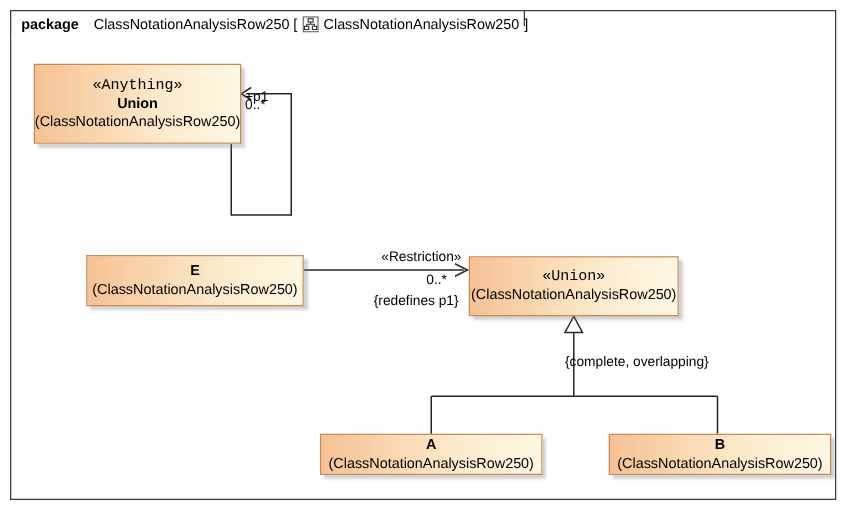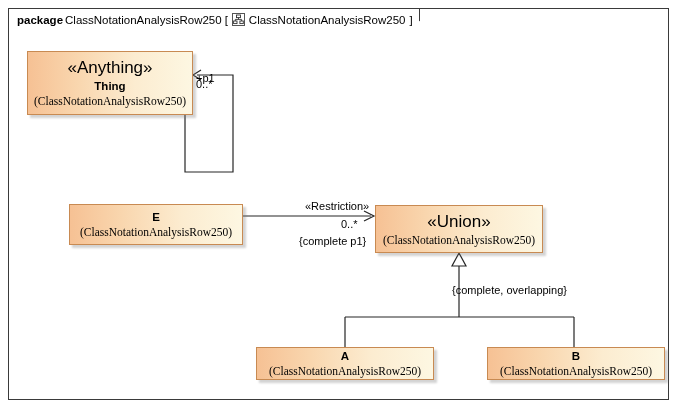--- a/index.html
+++ b/index.html
@@ -50,21 +50,21 @@
     box-sizing: border-box;
     display: flex;
     align-items: center;
     padding-left: 9px;
     font-size: 11.5px;
     color: #000000;
     white-space: nowrap;
   }
   .pkg-kw {
     font-weight: bold;
-    margin-right: 2px;
+    margin-right: 12px;
   }
   .pkg-name { margin-right: 2px; }
   .pkg-bracket-open { margin: 0 3px 0 1px; }
   .pkg-bracket-close { margin-left: 4px; }
   .pkg-mask {
     position: absolute;
     left: 10px;
     top: 29px;
     width: 405px;
     height: 4px;
@@ -91,23 +91,23 @@
     display: flex;
     flex-direction: column;
     align-items: center;
     justify-content: center;
     color: #000000;
     font-size: 11.5px;
     line-height: 1.28;
     text-align: center;
     overflow: hidden;
   }
-  .cls .stereo { font-size: 17px; }
+  .cls .stereo { font-size: 12px; font-family: Liberation Mono, monospace; }
   .cls .nm { font-weight: bold; font-size: 11.5px; }
-  .cls .qual { font-size: 11.5px; font-family: Liberation Serif, serif; }
+  .cls .qual { font-size: 11.5px; }
 
   #cls-thing { left: 27px;  top: 51px;  width: 166px; height: 64px; }
   #cls-e     { left: 69px;  top: 204px; width: 174px; height: 41px; }
   #cls-union { left: 375px; top: 205px; width: 168px; height: 48px; }
   #cls-a     { left: 256px; top: 347px; width: 178px; height: 33px; }
   #cls-b     { left: 487px; top: 347px; width: 178px; height: 33px; }
 
   
   #links {
     position: absolute;
@@ -164,21 +164,21 @@
 
     <line x1="243" y1="216" x2="371" y2="216" stroke="#262626" stroke-width="1.2"></line>
     <path d="M364 211 L374 216 L364 221" fill="none" stroke="#262626" stroke-width="1.2"></path>
 
     <path d="M459 266 L459 317 M345 317 L574 317 M345 317 L345 347 M574 317 L574 347" fill="none" stroke="#262626" stroke-width="1.2"></path>
     <polygon points="459,253 452,266 466,266" fill="#ffffff" stroke="#262626" stroke-width="1.2"></polygon>
   </svg>
 
   <div class="cls" id="cls-thing">
     <div class="stereo">«Anything»</div>
-    <div class="nm">Thing</div>
+    <div class="nm">Union</div>
     <div class="qual">(ClassNotationAnalysisRow250)</div>
   </div>
 
   <div class="cls" id="cls-e">
     <div class="nm">E</div>
     <div class="qual">(ClassNotationAnalysisRow250)</div>
   </div>
 
   <div class="cls" id="cls-union">
     <div class="stereo">«Union»</div>
@@ -193,17 +193,17 @@
   <div class="cls" id="cls-b">
     <div class="nm">B</div>
     <div class="qual">(ClassNotationAnalysisRow250)</div>
   </div>
 
   <div class="lbl" id="lbl-p1">+p1</div>
   <div class="lbl" id="lbl-p1-mult">0..*</div>
 
   <div class="lbl" id="lbl-restrict">«Restriction»</div>
   <div class="lbl" id="lbl-rmult">0..*</div>
-  <div class="lbl" id="lbl-redef">{complete p1}</div>
+  <div class="lbl" id="lbl-redef">{redefines p1}</div>
 
   <div class="lbl" id="lbl-genconst">{complete, overlapping}</div>
 
 </div>
 
 </body></html>

